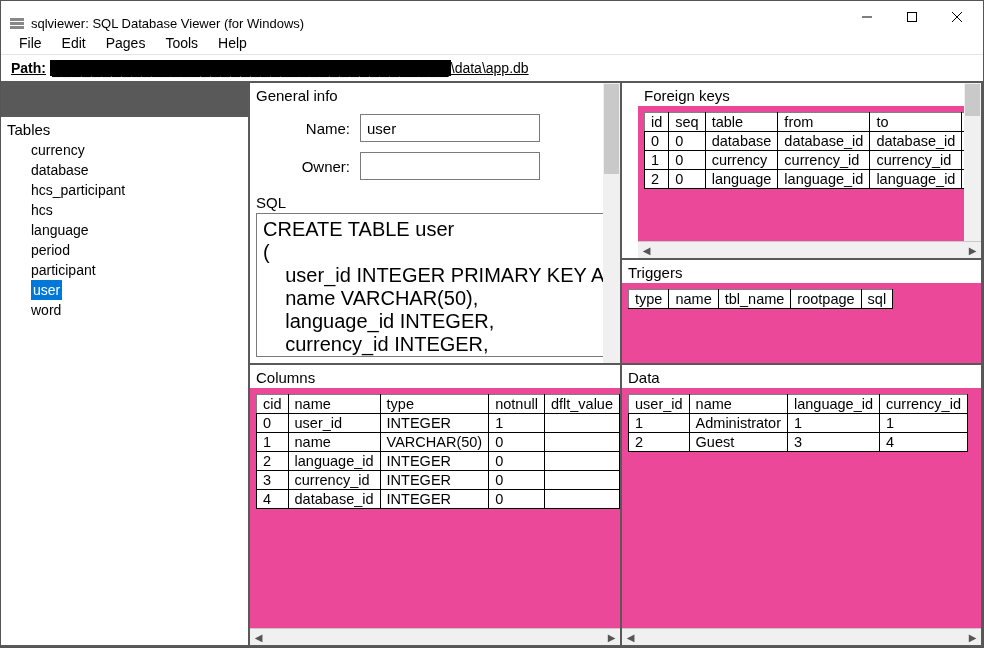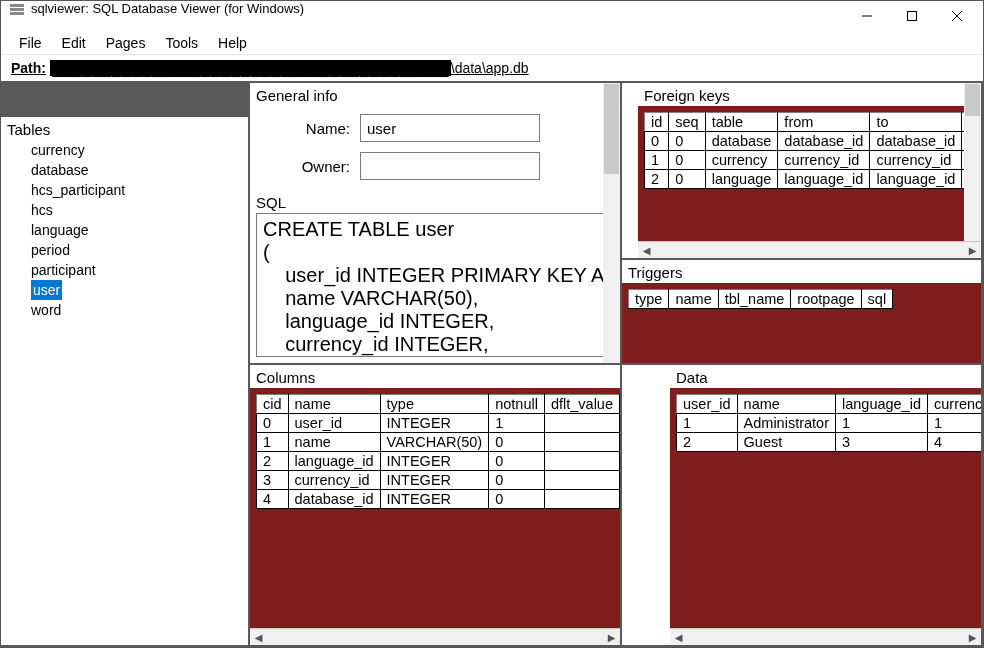--- a/index.html
+++ b/index.html
@@ -1,18 +1,18 @@
 <!DOCTYPE html>
 <html><head>
 <meta charset="utf-8">
 <style>
   * { box-sizing: border-box; }
   html, body { margin:0; padding:0; font-family: "Segoe UI", Tahoma, sans-serif; font-size:14px; color:#000; background:#fff; }
   .window { width:984px; height:648px; border:1px solid #555; display:flex; flex-direction:column; background:#fff;}
-  .titlebar { height:30px; display:flex; align-items:flex-start; padding:0 4px 0 8px; background:#fff;}
+  .titlebar { height:30px; display:flex; align-items:flex-end; padding:0 4px 0 8px; background:#fff;}
   .titlebar .icon { width:16px; height:16px; margin-right:6px; display:flex; align-items:center; justify-content:center;}
   .titlebar .icon svg { width:16px; height:16px; }
   .title { flex:1; font-size:13px; }
   .win-controls { display:flex; }
   .win-btn { width:45px; height:29px; display:flex; align-items:center; justify-content:center; font-family: "Segoe MDL2 Assets", sans-serif; font-size:10px;}
   .win-btn svg { width:10px; height:10px; }
   .menubar { height:24px; display:flex; align-items:center; padding:0 8px; border-bottom:1px solid #e5e5e5; background:#fff;}
   .menu-item { padding:2px 10px; font-size:14px;}
   .pathbar { height:28px; display:flex; align-items:center; padding:4px 10px; border-bottom:2px solid #595959;text-decoration:underline;}
   .pathbar b { margin-right:4px; }
@@ -25,33 +25,33 @@
   .table-list div { padding:0px 2px; line-height:20px; cursor:default;}
   .table-list .selected { background:#0078d7; color:#fff; display:inline-block; padding:0 2px;}
   .info-pane { position:relative; }
   .info-body { flex:1; overflow:hidden; display:flex; flex-direction:column;}
   .form-rows { padding:8px 30px 4px 30px; }
   .form-row { display:flex; align-items:center; margin-bottom:10px;}
   .form-row label { width:70px; text-align:right; margin-right:10px; font-size:15px;}
   .form-row input { width:180px; height:28px; border:1px solid #7a7a7a; padding:2px 6px; font-size:15px;}
   .sql-label { padding:0 6px 2px 6px; font-size:15px;}
   .sql-box { flex:1; border:1px solid #7a7a7a; margin:0 6px 6px 6px; padding:4px 6px; font-family: Liberation Sans, sans-serif; font-size:20px; white-space:pre; overflow:hidden; position:relative;}
-  .grid-pane-body { flex:1; background:#7f1d1d; overflow:hidden; position:relative;}
+  .grid-pane-body { flex:1; background:#ec4899; overflow:hidden; position:relative;}
   .grid { background:#fff; border-collapse:collapse; font-size:14.5px;}
   .grid th, .grid td { border:1px solid #000; padding:1px 6px; text-align:left; font-weight:normal; white-space:nowrap;}
   .grid th { background:#fff; border-top:1px solid #808080; border-left:1px solid #808080;}
   .grid-wrap { padding:6px 0 0 6px; overflow:hidden;}
   .hscroller { position:absolute; bottom:0; left:0; right:0; height:17px; background:#f0f0f0; border-top:1px solid #c9c9c9; display:flex; align-items:center; justify-content:space-between;}
   .scroll-arrow { width:17px; height:17px; display:flex; align-items:center; justify-content:center; font-size:10px; color:#555;}
   .fk-pane { grid-column:3; grid-row:1; display:flex; flex-direction:column;}
   .fk-top { height:175px; position:relative; display:flex; flex-direction:column;margin-left:16px;}
   .divider { height:2px; background:#595959; }
   .triggers-box { flex:1; display:flex; flex-direction:column; position:relative;border-radius:20px;}
   .columns-pane { grid-column:2; grid-row:2;}
-  .data-pane { grid-column:3; grid-row:2;padding-left:48px;}
+  .data-pane { grid-column:3; grid-row:2;}
   .info-vscroll { position:absolute; right:0; top:0; bottom:0; width:17px; background:#f0f0f0;}
   .info-vscroll .thumb { position:absolute; top:1px; left:1px; width:15px; height:90px; background:#c9c9c9;}
   .fk-vscroll { position:absolute; right:0; top:0; bottom:17px; width:17px; background:#f0f0f0;}
   .fk-vscroll .thumb { position:absolute; top:1px; left:1px; width:15px; height:32px; background:#c9c9c9;}
 </style>
 </head>
 <body>
 
 <div class="window">
 

